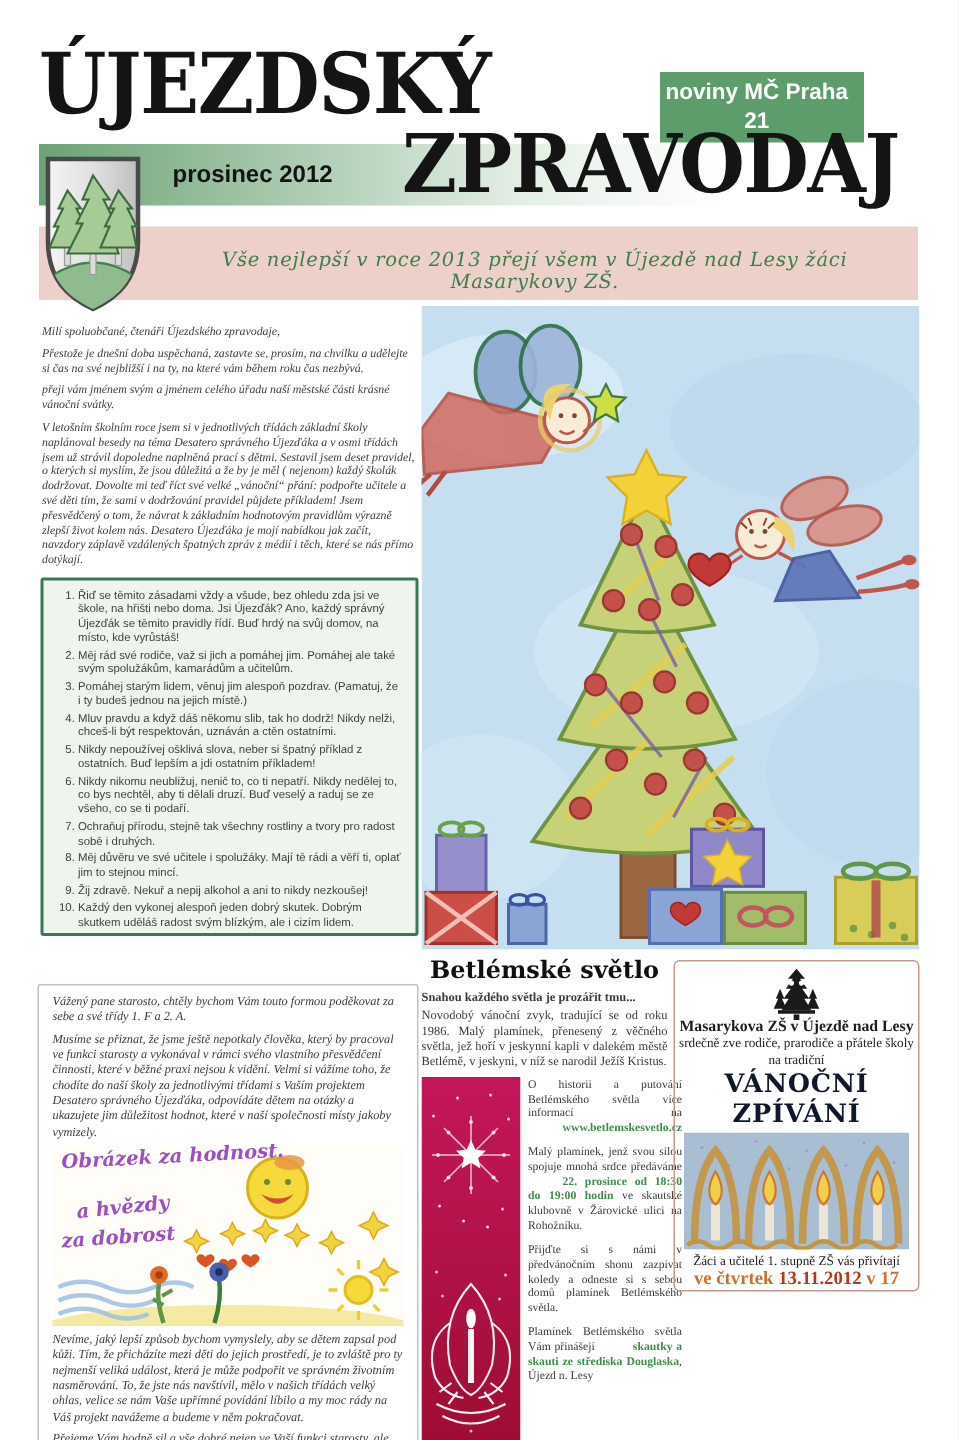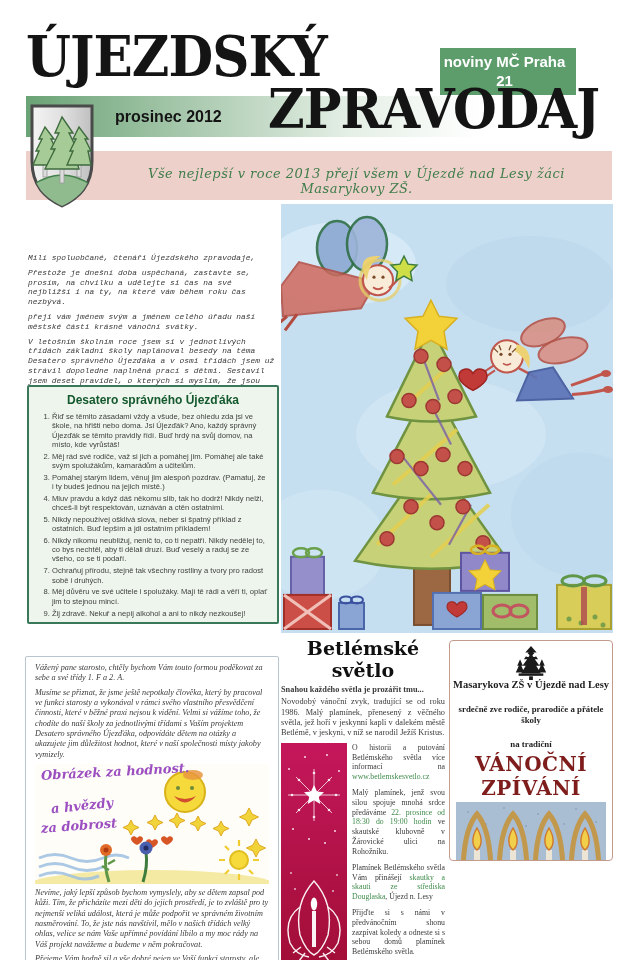--- a/index.html
+++ b/index.html
@@ -20,21 +20,21 @@
   .title-bottom{position:absolute;left:268px;top:82px;margin:0;
     font-family:"DejaVu Serif",serif;font-weight:bold;font-size:54px;line-height:1;
     color:#141414;transform:scaleX(.93);transform-origin:left top;letter-spacing:-1px;}
   .crest{position:absolute;left:27px;top:101px;width:70px;height:110px;z-index:5;}
   .pink-band{position:absolute;left:26px;top:151px;width:586px;height:49px;background:#ecd0c9;}
   .handwriting{display:block;margin:15px 10px 0 85px;text-align:center;
     font-family:"DejaVu Serif",serif;font-style:italic;font-size:13px;color:#3f7d4b;letter-spacing:.5px;}
 
   
   .intro{position:absolute;left:28px;top:216px;width:250px;height:168px;overflow:hidden;
-    font-family:Liberation Mono, monospace;font-style:italic;font-size:7.9px;line-height:1.24;color:#3a3a3a;margin-top:37px;}
+    font-family:Liberation Serif, serif;font-style:italic;font-size:7.9px;line-height:1.24;color:#3a3a3a;}
   .intro p{margin:0 0 5px 0;}
 
   
   .desatero{position:absolute;left:27px;top:385px;width:252px;height:239px;box-sizing:border-box;
     background:#eef5ec;border:2px solid #39795a;border-radius:2px;padding:5px 8px;overflow:hidden;}
   .desatero h2{margin:1px 0 5px 0;text-align:center;font-size:12px;color:#14582e;}
   .desatero ol{margin:0;padding-left:15px;font-size:7.6px;line-height:1.22;color:#3f3f3f;}
   .desatero li{margin-bottom:2.6px;}
 
   
@@ -51,38 +51,38 @@
   .cap{position:absolute;font-family:"DejaVu Serif",serif;font-style:italic;font-weight:bold;
     color:#9b4fc0;white-space:nowrap;}
   .cap1{left:6px;top:0;font-size:13px;transform:rotate(-3deg);}
   .cap2{left:16px;top:34px;font-size:13px;transform:rotate(-6deg);}
   .cap3{left:6px;top:54px;font-size:13px;transform:rotate(-4deg);}
 
   
   .betlem{position:absolute;left:281px;top:637px;width:164px;
     font-family:"Liberation Serif",serif;color:#3a3a3a;}
   .betlem h2{margin:0 0 4px 0;text-align:center;font-family:"DejaVu Serif",serif;
-    font-size:19px;color:#101010;}
+    font-size:16px;color:#101010;}
   .betlem .lead{margin:0 0 2px 0;font-weight:bold;font-size:8.3px;line-height:1.25;text-align:justify;}
   .betlem .p1{margin:0 0 4px 0;font-size:8.3px;line-height:1.25;text-align:justify;}
   .betlem-cols{display:flex;gap:5px;}
   .ornament{width:66px;height:246px;flex:none;}
   .ornament svg{display:block;width:100%;height:100%;}
   .bside{flex:1;font-size:7.8px;line-height:1.26;text-align:justify;}
   .bside p{margin:0 0 6px 0;}
-  .grn{color:#3e8b4b;font-weight:normal;}
+  .grn{color:#3e8b4b;font-weight:bold;margin-left:23px;}
 
   
   .vanocni{position:absolute;left:449px;top:640px;width:164px;height:221px;box-sizing:border-box;
     border:1px solid #c49b8b;border-radius:4px;text-align:center;padding-top:3px;
     font-family:"Liberation Serif",serif;color:#1d1d1d;overflow:hidden;}
   .owl{width:38px;height:34px;margin:0 auto;}
   .school{font-weight:bold;font-size:10.5px;margin-top:1px;}
-  .inv{font-weight:bold;font-size:8.8px;line-height:1.2;margin-top:14px;}
-  .vz-title{font-family:"DejaVu Serif",serif;font-weight:bold;font-size:20px;color:#7f1d1d;
+  .inv{font-weight:normal;font-size:8.8px;line-height:1.2;}
+  .vz-title{font-family:"DejaVu Serif",serif;font-weight:bold;font-size:17px;color:#0f172a;
     margin:2px 0 2px 0;letter-spacing:.5px;}
   .candles{width:150px;height:78px;margin:0 auto 2px auto;display:block;}
   .l1{font-size:8.8px;}
   .when{font-weight:bold;font-size:12.5px;color:#c8702e;line-height:1.2;}
   .when .date{color:#b03a1e;}
 </style>
 </head>
 <body>
 
 <div class="page">
@@ -133,21 +133,20 @@
   <section class="intro">
     <p>Milí spoluobčané, čtenáři Újezdského zpravodaje,</p>
     <p>Přestože je dnešní doba uspěchaná, zastavte se, prosím, na chvilku a udělejte si čas na své nejbližší i na ty, na které vám během roku čas nezbývá.</p>
     <p>přeji vám jménem svým a jménem celého úřadu naší městské části krásné vánoční svátky.</p>
     <p>V letošním školním roce jsem si v jednotlivých třídách základní školy naplánoval besedy na téma Desatero správného Újezďáka a v osmi třídách jsem už strávil dopoledne naplněná prací s dětmi. Sestavil jsem deset pravidel, o kterých si myslím, že jsou důležitá a že by je měl ( nejenom) každý školák dodržovat. Dovolte mi teď říct své velké „vánoční“ přání: podpořte učitele a své děti tím, že sami v dodržování pravidel půjdete příkladem! Jsem přesvědčený o tom, že návrat k základním hodnotovým pravidlům výrazně zlepší život kolem nás. Desatero Újezďáka je mojí nabídkou jak začít, navzdory záplavě vzdálených špatných zpráv z médií i těch, které se nás přímo dotýkají.</p>
     <p>Do nového roku 2013 Vám všem přeji hodně zdraví, štěstí, osobní a rodinné pohody.</p>
 
   </section>
 
   <section class="desatero">
-    <h2>Desatero správného Újezďáka</h2>
     <ol>
       <li>Řiď se těmito zásadami vždy a všude, bez ohledu zda jsi ve škole, na hřišti nebo doma. Jsi Újezďák? Ano, každý správný Újezďák se těmito pravidly řídí. Buď hrdý na svůj domov, na místo, kde vyrůstáš!</li>
       <li>Měj rád své rodiče, važ si jich a pomáhej jim. Pomáhej ale také svým spolužákům, kamarádům a učitelům.</li>
       <li>Pomáhej starým lidem, věnuj jim alespoň pozdrav. (Pamatuj, že i ty budeš jednou na jejich místě.)</li>
       <li>Mluv pravdu a když dáš někomu slib, tak ho dodrž! Nikdy nelži, chceš-li být respektován, uznáván a ctěn ostatními.</li>
       <li>Nikdy nepoužívej ošklivá slova, neber si špatný příklad z ostatních. Buď lepším a jdi ostatním příkladem!</li>
       <li>Nikdy nikomu neubližuj, nenič to, co ti nepatří. Nikdy nedělej to, co bys nechtěl, aby ti dělali druzí. Buď veselý a raduj se ze všeho, co se ti podaří.</li>
       <li>Ochraňuj přírodu, stejně tak všechny rostliny a tvory pro radost sobě i druhých.</li>
       <li>Měj důvěru ve své učitele i spolužáky. Mají tě rádi a věří ti, oplať jim to stejnou mincí.</li>
       <li>Žij zdravě. Nekuř a nepij alkohol a ani to nikdy nezkoušej!</li>
@@ -344,22 +343,22 @@
               <circle cx="52" cy="148" r="1"></circle>
               <circle cx="10" cy="130" r="1"></circle>
               <circle cx="56" cy="132" r="1"></circle>
               <circle cx="33" cy="236" r="1"></circle>
           </g>
         </svg>
       </div>
       <div class="bside">
         <p><span>O historii a putování Betlémského světla více informací na </span><span class="grn">www.betlemskesvetlo.cz</span></p>
         <p><span>Malý plamínek, jenž svou silou spojuje mnohá srdce předáváme </span><span class="grn">22. prosince od 18:30 do 19:00 hodin</span><span> ve skautské klubovně v Žárovické ulici na Rohožníku.</span></p>
+        <p>Přijďte si s námi v předvánočním shonu zazpívat koledy a odneste si s sebou domů plamínek Betlémského světla.</p>
         <p><span>Plamínek Betlémského světla Vám přinášejí </span><span class="grn">skautky a skauti ze střediska Douglaska</span><span>, Újezd n. Lesy</span></p>
-        <p>Přijďte si s námi v předvánočním shonu zazpívat koledy a odneste si s sebou domů plamínek Betlémského světla.</p>
       </div>
     </div>
   </section>
 
   <section class="vanocni">
     <div class="owl">
       <svg viewBox="0 0 40 38">
         <g fill="#1a1a1a">
           <path d="M20,2 l6,7 -3.5,0 5,7 -3.5,0 5,7 -3.5,0 5,8 -21,0 5,-8 -3.5,0 5,-7 -3.5,0 5,-7 -3.5,0 z"></path>
           <path d="M4,30 l4.5,-10 4.5,10 z"></path>

